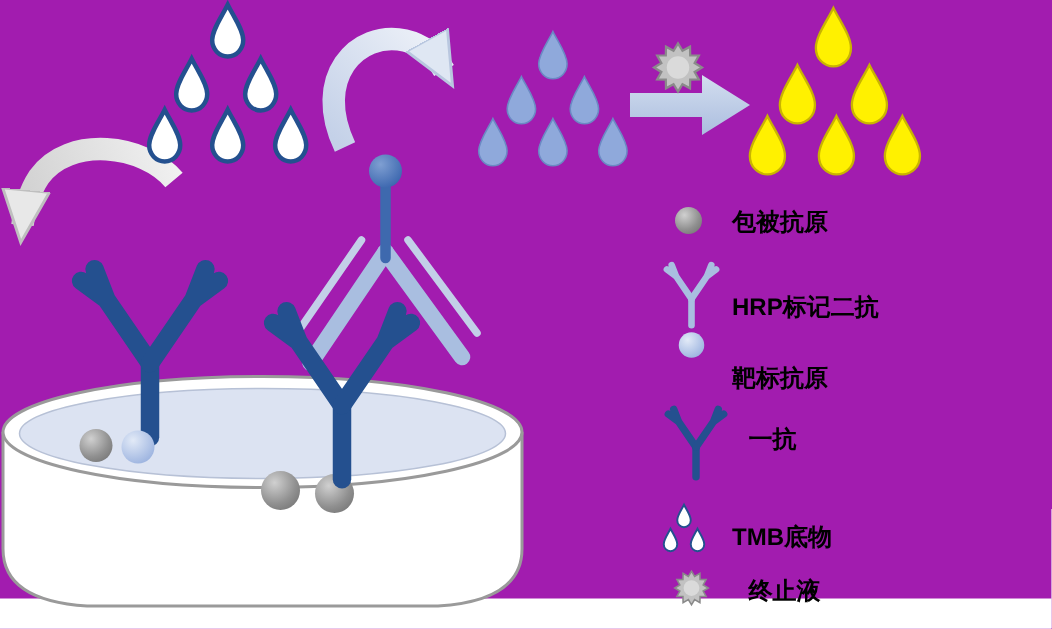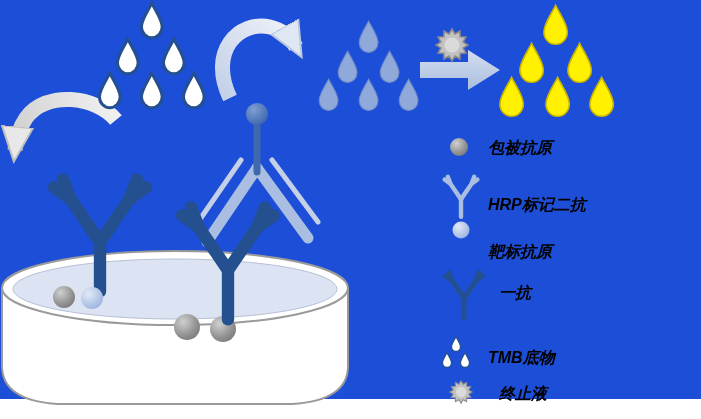--- a/index.html
+++ b/index.html
@@ -2,21 +2,21 @@
 <html style="--dark-blue: #24508F; --medium-blue: #8FA9DB; --medium-blue-stroke: #6B89C4; --light-blue: #A9BEE0; --pale-arrow-blue: #C4D1E8; --hrp-blue: #3E69AE; --yellow: #FFF100; --yellow-stroke: #C9B400; --gray-ball: #909090; --gray-ball-dark: #6F6F6F; --starburst-gray: #C2C2C2; --starburst-stroke: #8A8A8A; --dish-stroke: #9A9A9A; --liquid-blue: #DCE3F2; --arrow-gray: #CFCFCF; --text-color: #000000;"><head>
 <meta charset="utf-8">
 <style>
   * { margin:0; padding:0; box-sizing:border-box; }
   html,body { background:#ffffff; }
   body {
     width:701px; height:419px;
     font-family:"Liberation Sans","DejaVu Sans",sans-serif;
     overflow:hidden;
   }
-  .canvas { position:relative; width:701px; height:399px; background:#1d4ed8;font-style:italic; }
+  .canvas { position:relative; width:701px; height:399px; background:#a21caf; }
   svg { display:block; }
 
   
   .drop-outline { fill:#ffffff; stroke:var(--dark-blue); stroke-width:2.6; }
   .drop-blue    { fill:var(--medium-blue); stroke:var(--medium-blue-stroke); stroke-width:1; }
   .drop-yellow  { fill:var(--yellow); stroke:var(--yellow-stroke); stroke-width:1.2; }
 
   
   .antibody-stroke { fill:none; stroke:currentColor; stroke-width:11; stroke-linecap:round; stroke-linejoin:round; }
   .navy      { color:var(--dark-blue); }

